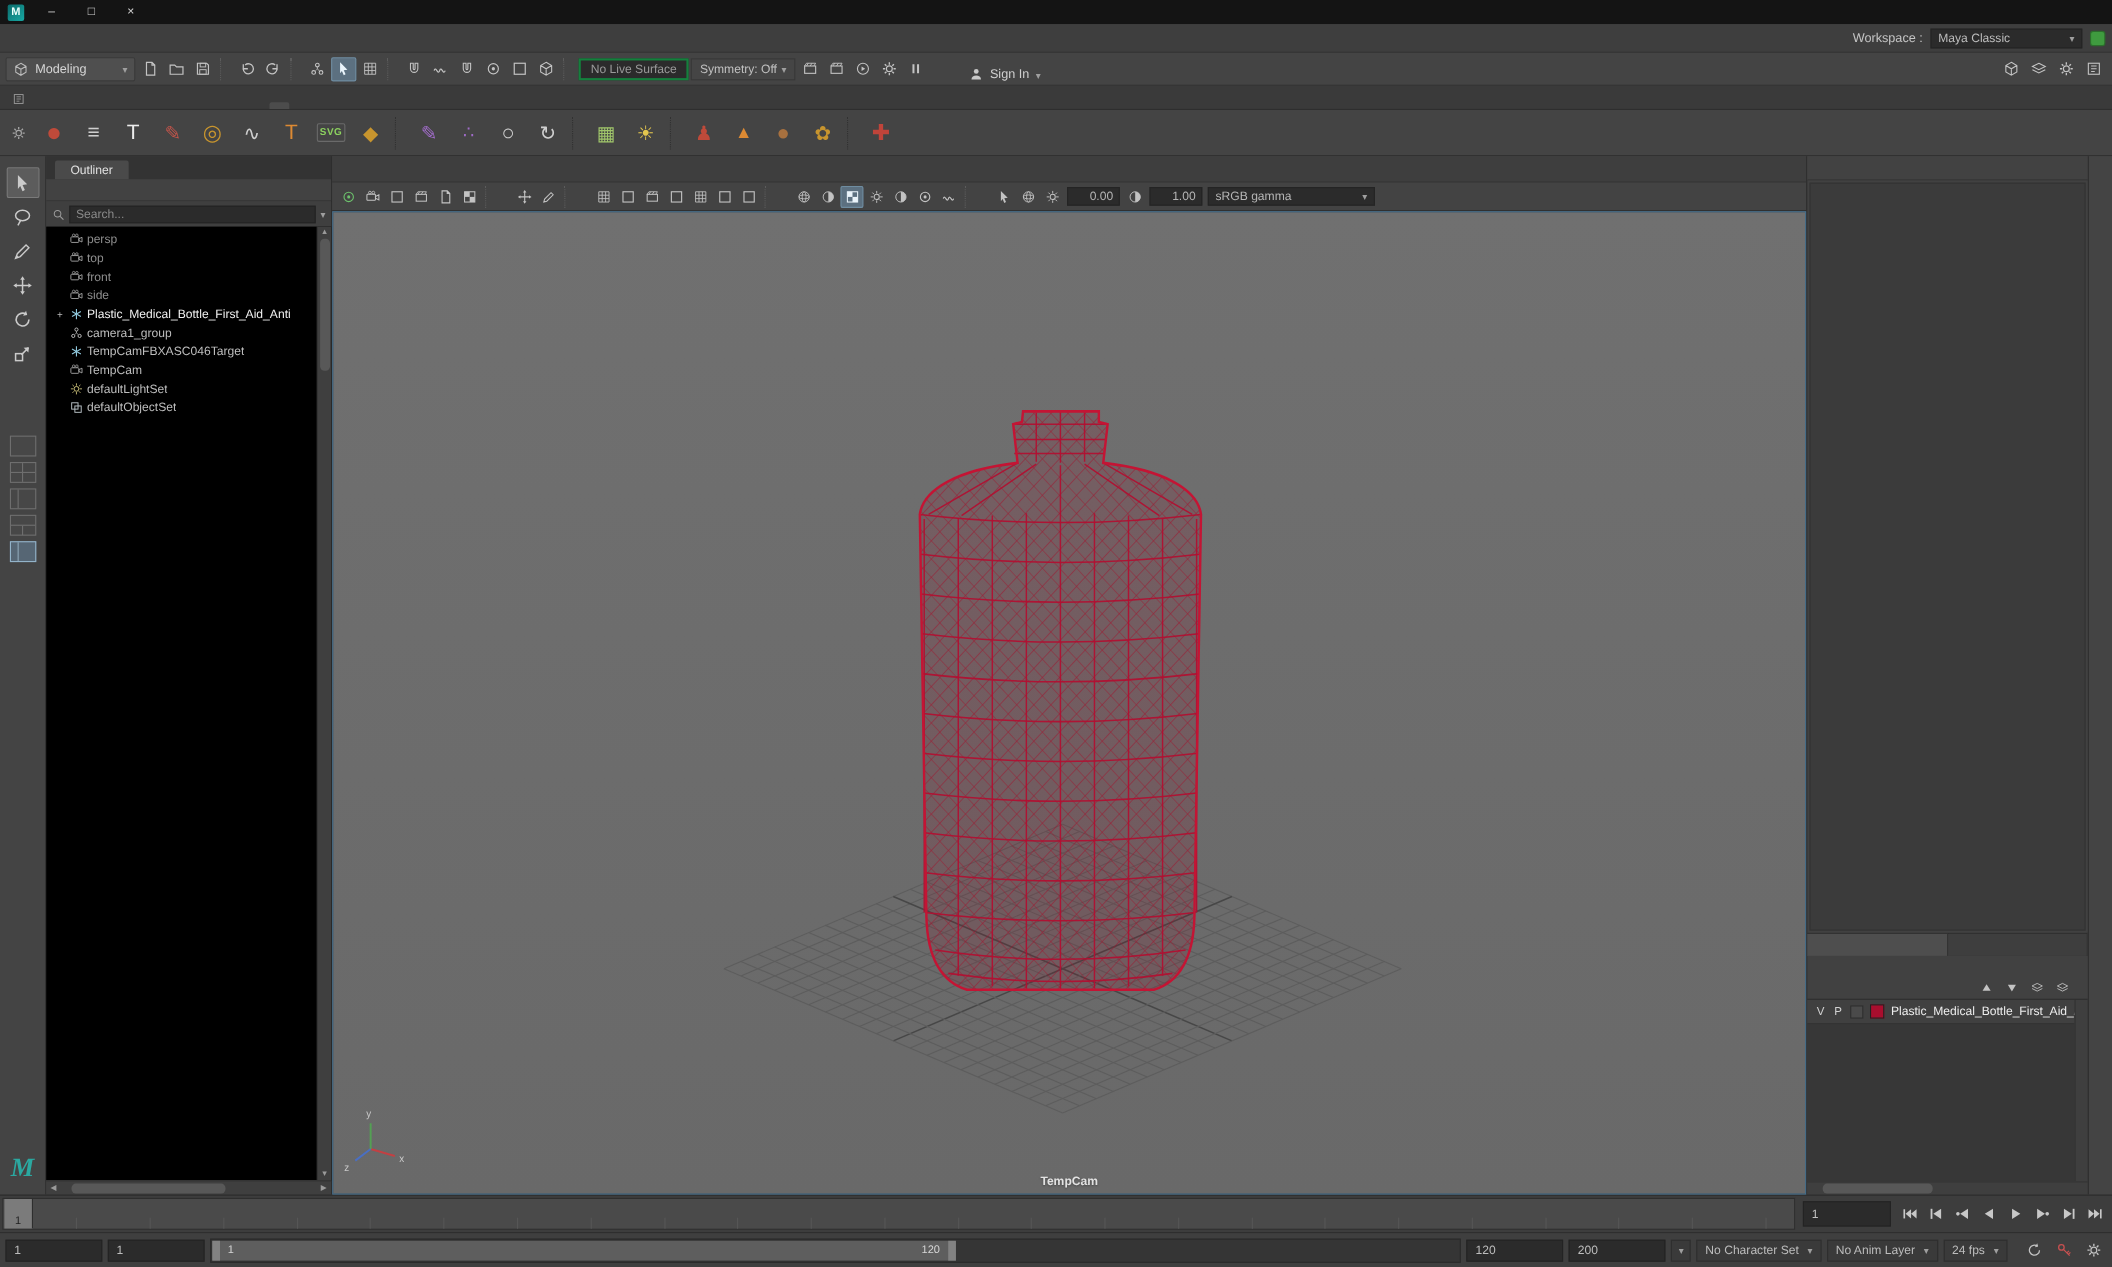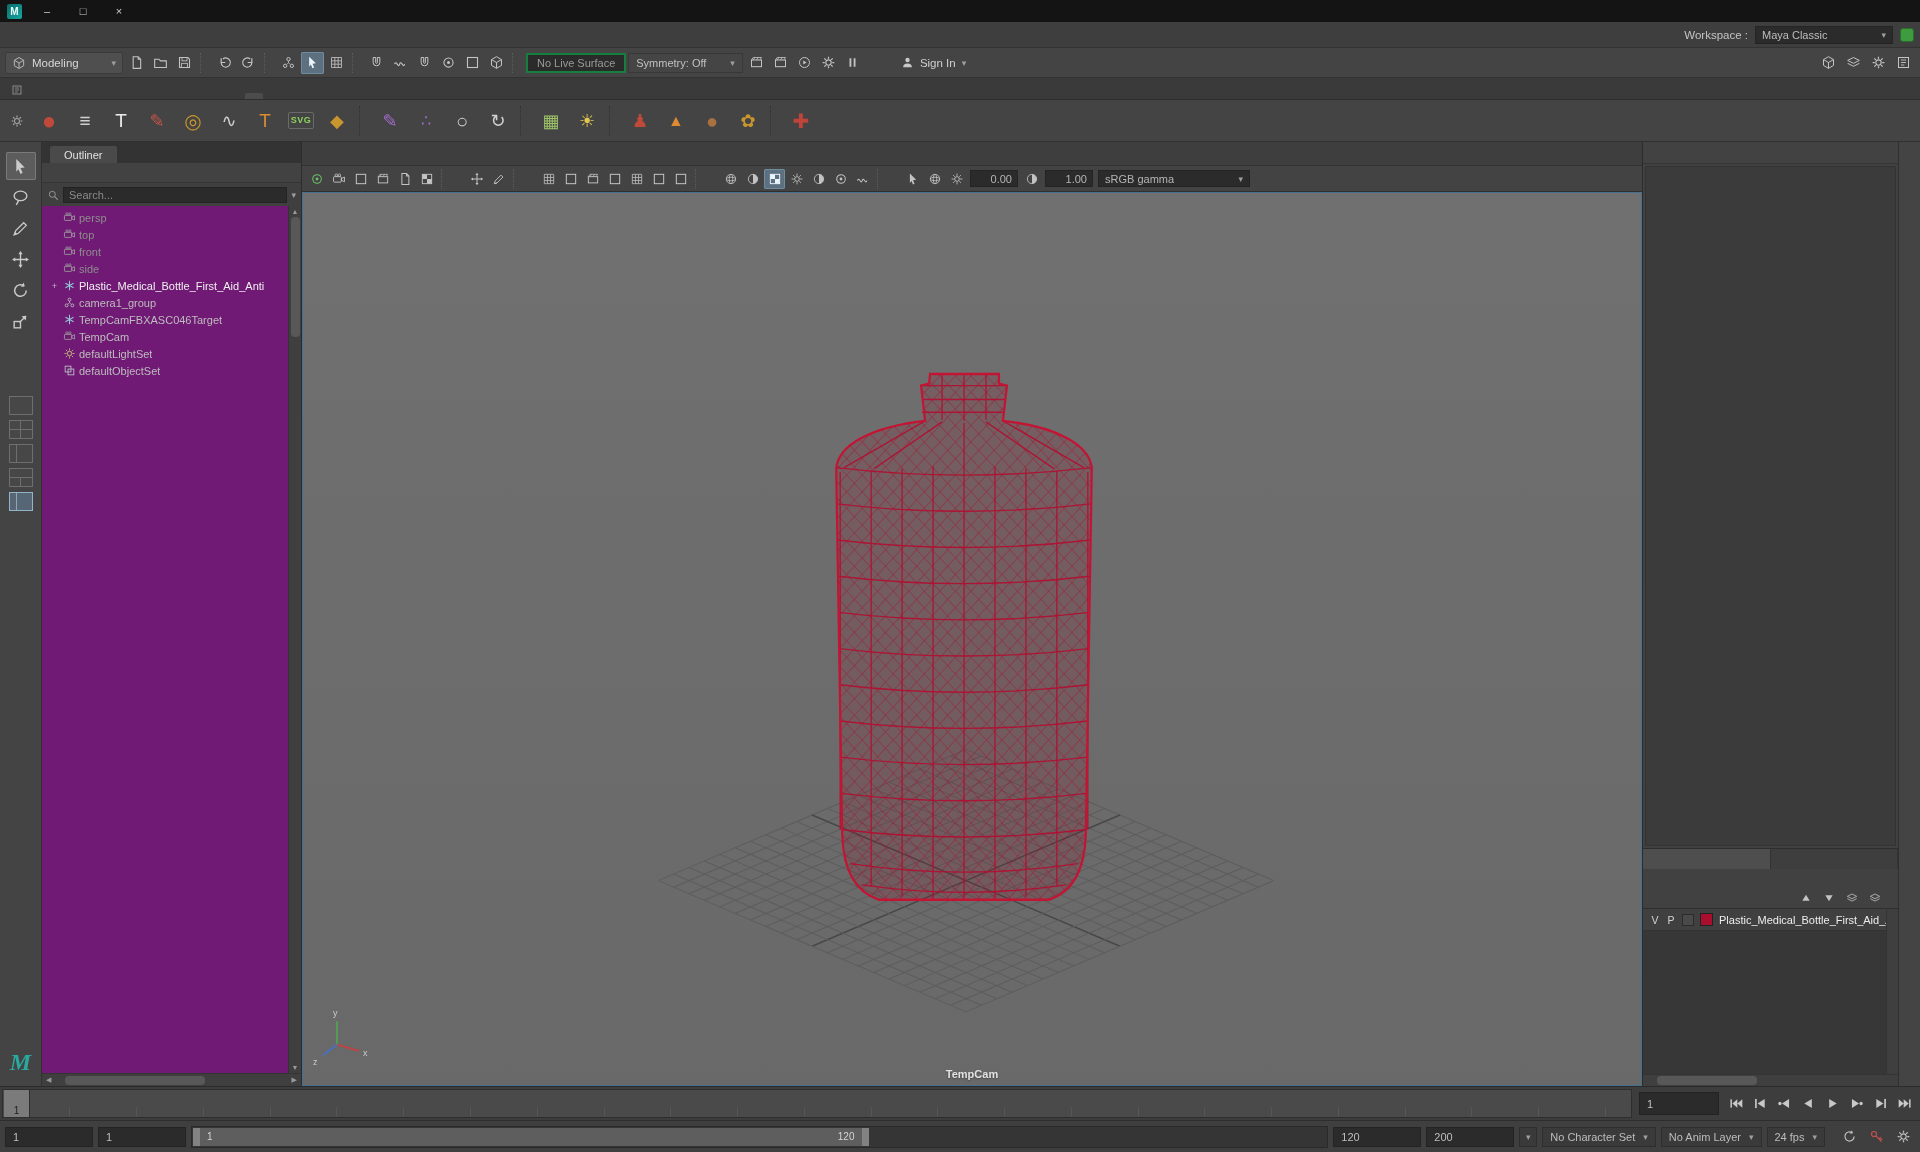--- a/index.html
+++ b/index.html
@@ -30,22 +30,22 @@
   .statusline{height:30px;background:#444;border-bottom:1px solid #323232;display:flex;align-items:center;flex:none;padding:0 5px;gap:2px}
   .mode-drop{width:118px;height:22px;background:#4f4f4f;border:1px solid #3a3a3a;border-radius:2px;display:flex;align-items:center;gap:6px;padding:0 6px;font-size:11.5px;color:#d6d6d6}
   .mode-drop svg{width:14px;height:14px;color:#bcbcbc}
   .mode-drop .arrow{margin-left:auto}
   .igroup{display:flex;align-items:center;gap:1px}
   .ibtn{width:23px;height:22px;border-radius:2px;display:flex;align-items:center;justify-content:center;color:#c3c3c3}
   .ibtn svg{width:15px;height:15px;display:block}
   .ibtn.active{background:#5c7080;color:#eaf4fb;box-shadow:inset 0 0 0 1px #6f8da1}
   .ibtn.sep{width:9px;border-left:1px dotted #5c5c5c;border-radius:0;height:20px;margin:0 3px}
   .sfield{height:20px;background:#2b2b2b;border:2px solid #15803d;color:#9a9a9a;display:flex;align-items:center;padding:0 9px;font-size:11px;white-space:nowrap}
-  .sym-drop{height:20px;background:#454545;border:1px solid #383838;display:flex;align-items:center;gap:24px;padding:0 7px;font-size:11px;color:#c0c0c0;white-space:nowrap}
-  .signin{height:22px;display:flex;align-items:center;gap:6px;padding:0 9px;margin-left:26px;color:#d0d0d0;font-size:11.5px}
+  .sym-drop{height:20px;background:#454545;border:1px solid #383838;display:flex;align-items:center;gap:4px;padding:0 7px;font-size:11px;color:#c0c0c0;white-space:nowrap}
+  .signin{height:22px;display:flex;align-items:flex-end;gap:6px;padding:0 9px;margin-left:26px;color:#d0d0d0;font-size:11.5px}
   .signin svg{width:13px;height:13px;color:#c9c9c9}
   .sl-right{margin-left:auto;display:flex;gap:2px}
 
   
   .shelftabs{height:22px;background:#3a3a3a;border-bottom:1px solid #2e2e2e;display:flex;align-items:flex-end;flex:none;padding-left:6px;gap:1px}
   .st-corner{width:22px;height:18px;display:flex;align-items:center;justify-content:center;color:#9f9f9f}
   .st-corner svg{width:12px;height:12px}
   .shelf-tab{padding:3px 9px 3px;font-size:11px;color:#b3b3b3;white-space:nowrap}
   .shelf-tab.active{color:#f0f0f0;background:#4c4c4c;border-radius:2px 2px 0 0;font-weight:bold}
 
@@ -77,21 +77,21 @@
   
   .outliner{width:260px;background:#3c3c3c;border-right:1px solid #2c2c2c;display:flex;flex-direction:column;flex:none}
   .o-header{height:21px;background:#333;display:flex;align-items:flex-end;padding-left:8px;flex:none}
   .o-title{background:#4a4a4a;border-radius:2px 2px 0 0;padding:3px 14px 2px;font-size:11px;color:#e0e0e0}
   .o-menus{height:20px;background:#424242;border-bottom:1px solid #353535;display:flex;align-items:center;padding-left:12px;flex:none}
   .o-menu{padding:0 7px;font-size:11px;color:#c2c2c2}
   .o-search{height:23px;background:#3f3f3f;display:flex;align-items:center;gap:4px;padding:0 5px;flex:none}
   .o-search svg{width:12px;height:12px;color:#9c9c9c;flex:none}
   .o-input{flex:1;height:16px;background:#2b2b2b;border:1px solid #232323;color:#b5b5b5;font-size:11px;padding:0 5px}
   .o-input::placeholder{color:#8a8a8a}
-  .o-body{flex:1;display:flex;min-height:0;background:#701a75}
+  .o-body{flex:1;display:flex;min-height:0;background:#000000}
   .o-list{flex:1;padding-top:3px;overflow:hidden}
   .o-row{height:17px;display:flex;align-items:center;gap:3px;padding-left:7px;white-space:nowrap}
   .o-exp{width:11px;font-size:9px;color:#bdbdbd;text-align:center;flex:none}
   .o-row svg{width:13px;height:13px;flex:none}
   .o-label{font-size:11px;color:#bdbdbd;overflow:hidden}
   .o-row.dim .o-label{color:#8d8d8d}
   .o-row.bright .o-label{color:#efefef}
   .o-vscroll{width:13px;background:#3f3f3f;border-left:1px solid #343434;display:flex;flex-direction:column;align-items:center;flex:none}
   .sc-arrow{font-size:7px;color:#9a9a9a;padding:2px 0}
   .o-thumb{width:9px;height:120px;background:#585858;border-radius:4px}

